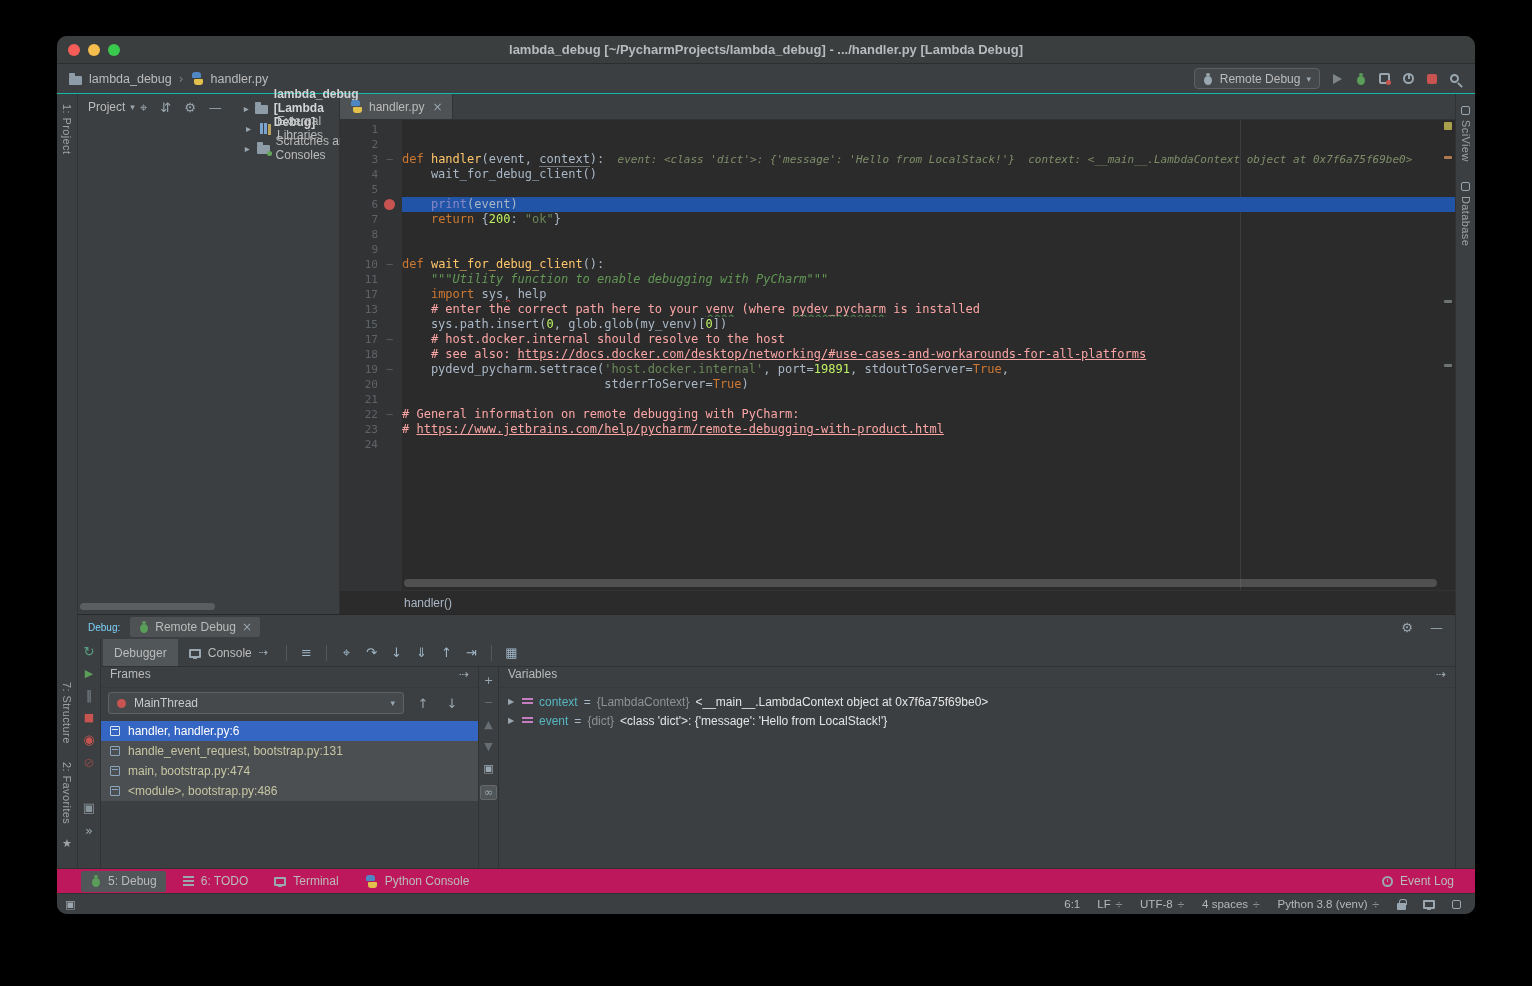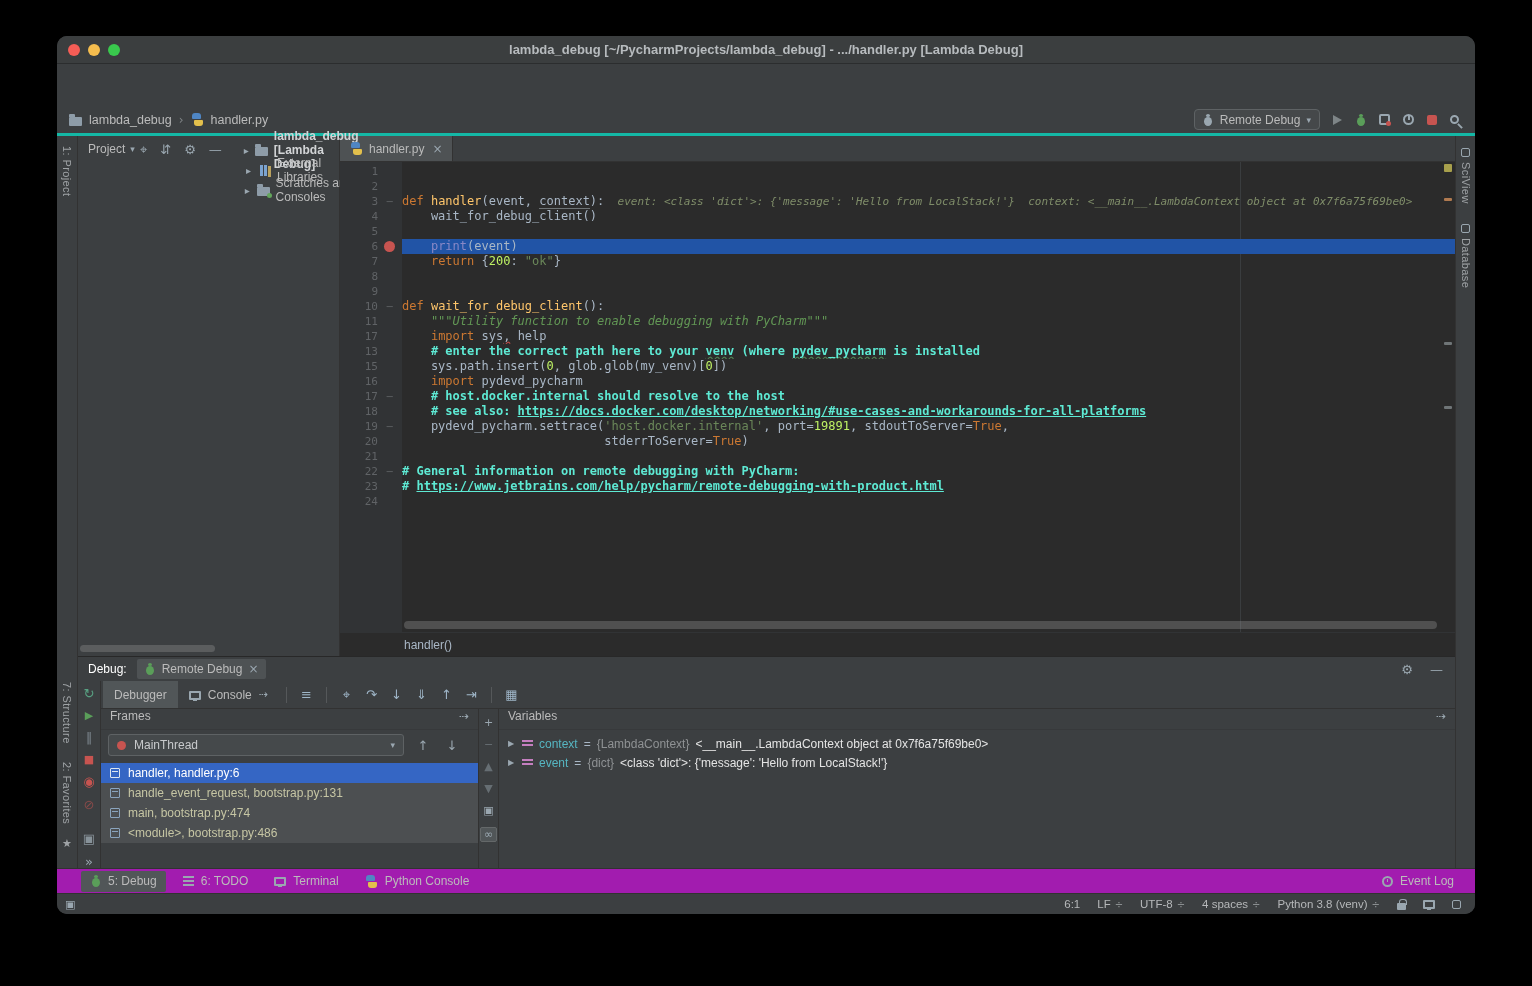--- a/index.html
+++ b/index.html
@@ -16,21 +16,21 @@
   .titlebar{height:28px;flex:none;background:#3b3e3f;border-bottom:1px solid #2b2d2e;
             position:relative;display:flex;align-items:center;}
   .traffic{position:absolute;left:11px;top:0;bottom:0;display:flex;align-items:center;gap:8px;}
   .tl{width:12px;height:12px;border-radius:50%;}
   .tl.red{background:#f55d56}.tl.yellow{background:#f5bd4e}.tl.green{background:#39c94d}
   .title{flex:1;text-align:center;color:#b7bbbe;font-size:13px;font-weight:bold;
          white-space:nowrap;overflow:hidden;text-overflow:ellipsis;padding:0 80px;}
 
   
   .navbar{height:30px;flex:none;display:flex;align-items:center;padding:0 12px;
-          border-bottom:3px solid #14b8a6;background:#3c3f41;margin-top:42px;}
+          border-bottom:1px solid #14b8a6;background:#3c3f41;}
   .crumbs{display:flex;align-items:center;gap:7px;color:#bbbbbb;font-size:12.5px;}
   .crumb-sep{color:#7f8486;font-size:12px;}
   .nav-right{margin-left:auto;display:flex;align-items:center;gap:13px;}
   .run-chip{height:21px;border:1px solid #5e6264;border-radius:4px;display:flex;align-items:center;
             gap:6px;padding:0 8px;color:#bbbbbb;font-size:12px;background:#45484a;}
   .chip-arrow{color:#9aa7b0;font-size:9px;}
 
   
   .mi{display:inline-block;position:relative;flex:none;}
   .mi-folder{width:13px;height:9px;background:#8e9ca8;border-radius:1px;margin-top:3px;}
@@ -108,42 +108,42 @@
   .gutter-cell{width:62px;flex:none;color:#606366;text-align:right;padding-right:24px;font-size:11px;position:relative;}
   .bp-dot{position:absolute;right:7px;top:2px;width:11px;height:11px;border-radius:50%;background:#c75450;}
   .fold{position:absolute;right:8px;top:0;color:#606366;font-size:10px;font-style:normal;}
   .code-text{flex:1;white-space:pre;color:#a9b7c6;min-width:0;overflow:hidden;}
   .line.current .code-text{background:#2154a6;}
   .s-pl{color:#a9b7c6;}
   .s-kw{color:#cc7832;}
   .s-fn{color:#ffc66b;}
   .s-str{color:#6a8759;}
   .s-num{color:#bef264;}
-  .s-cm{color:#5eead4;font-weight:bold;}
+  .s-cm{color:#fca5a5;}
   .s-doc{color:#629755;font-style:italic;}
   .s-bi{color:#8888c6;}
   .s-hint{color:#7f8d69;font-style:italic;font-size:11px;}
   .s-lnk{text-decoration:underline;}
   .s-typo{text-decoration:underline wavy #4e8052;text-decoration-skip-ink:none;}
   .s-err{text-decoration:underline wavy #bc4946;text-decoration-skip-ink:none;}
   .s-und{border-bottom:1px solid #6e7477;}
   .stripe{position:absolute;right:0;top:0;bottom:0;width:13px;}
   .stripe .smark{position:absolute;right:3px;width:8px;border-radius:1px;}
   .sm-top{top:2px;height:8px;background:#a8a04c;}
   .sm-a{top:36px;height:3px;background:#b07a50;}
   .sm-b{top:180px;height:3px;background:#6f7577;}
   .sm-c{top:244px;height:3px;background:#6f7577;}
   .eh-scroll{position:absolute;left:64px;right:18px;bottom:3px;height:8px;border-radius:4px;background:rgba(166,166,166,.30);}
   .ebreadcrumb{height:24px;flex:none;display:flex;align-items:center;padding-left:64px;color:#a9b7c6;
                font-size:12px;background:#2b2b2b;border-top:1px solid #313335;}
 
   
   .debug-panel{flex:1;display:flex;flex-direction:column;border-top:1px solid #282828;background:#3c3f41;min-height:0;}
   .dbg-header{height:24px;flex:none;display:flex;align-items:center;padding:0 12px 0 10px;gap:10px;}
-  .dbg-label{color:#ffffff;font-size:12px;}
+  .dbg-label{color:#7dd3fc;font-size:10px;}
   .dbg-tab{height:20px;display:flex;align-items:center;gap:6px;background:#4e5254;border-radius:2px;
            padding:0 8px;color:#bbbbbb;font-size:12px;}
   .dbg-tab .close{color:#9aa7b0;}
   .dbg-header-icons{margin-left:auto;display:flex;gap:17px;color:#9aa7b0;font-size:13px;align-items:center;}
   .dbg-body{flex:1;display:flex;min-height:0;}
   .dbg-strip{width:22px;flex:none;display:flex;flex-direction:column;align-items:center;padding-top:6px;gap:10px;font-size:13px;}
   .ds-i{line-height:1;width:16px;text-align:center;}
   .i-rerun{color:#58a182;}
   .i-resume{color:#5a9e59;font-size:11px;}
   .i-pause{color:#9aa7b0;opacity:.5;font-weight:bold;}
@@ -187,21 +187,21 @@
   .var-row{height:19px;display:flex;align-items:center;gap:6px;padding-left:7px;font-size:12px;white-space:nowrap;overflow:hidden;}
   .v-arrow{color:#9aa7b0;font-size:8px;width:10px;text-align:center;flex:none;}
   .v-icon{width:11px;height:11px;position:relative;flex:none;}
   .v-icon::before{content:'';position:absolute;left:0;top:2px;width:11px;height:2px;background:#c57fc0;box-shadow:0 4px 0 #c57fc0;}
   .v-name{color:#56b6c2;}
   .v-eq{color:#a9b7c6;}
   .v-type{color:#8f9294;}
   .v-val{color:#e4e4e4;}
 
   
-  .bottombar{height:25px;flex:none;background:#a21caf;border-top:1px solid #323232;display:flex;
+  .bottombar{height:25px;flex:none;background:#be185d;border-top:1px solid #323232;display:flex;
              align-items:center;padding:0 12px 0 24px;gap:8px;font-size:12px;color:#bbbbbb;}
   .bb-item{height:21px;display:flex;align-items:center;gap:7px;padding:0 9px;border-radius:2px;}
   .bb-item.active{background:#515658;}
   .bb-right{margin-left:auto;}
   .statusbar{height:21px;flex:none;background:#3c3f41;border-top:1px solid #323232;display:flex;
              align-items:center;padding:0 14px 0 8px;font-size:11.5px;color:#b6b8ba;}
   .sb-switcher{color:#9aa7b0;font-size:11px;}
   .sb-right{margin-left:auto;display:flex;align-items:center;gap:17px;}
   .sb-item{display:flex;align-items:center;gap:4px;white-space:nowrap;}
   .dd{color:#8a8e90;font-size:10px;}
@@ -353,24 +353,20 @@
                     <span class="gutter-cell">17</span>
                     <span class="code-text"><span class="s-pl">    </span><span class="s-kw">import </span><span class="s-pl">sys</span><span class="s-pl s-err">,</span><span class="s-pl"> help</span></span>
                   </div>
                   <div class="line">
                     <span class="gutter-cell">13</span>
                     <span class="code-text"><span class="s-cm">    # enter the correct path here to your </span><span class="s-cm s-typo">venv</span><span class="s-cm"> (where </span><span class="s-cm s-typo">pydev_pycharm</span><span class="s-cm"> is installed</span></span>
                   </div>
                   <div class="line">
                     <span class="gutter-cell">15</span>
                     <span class="code-text"><span class="s-pl">    sys.path.insert(</span><span class="s-num">0</span><span class="s-pl">, glob.glob(my_venv)[</span><span class="s-num">0</span><span class="s-pl">])</span></span>
-                  </div>
-                  <div class="line">
-                    <span class="gutter-cell">16</span>
-                    <span class="code-text"><span class="s-pl">    </span><span class="s-kw">import </span><span class="s-pl">pydevd_pycharm</span></span>
                   </div>
                   <div class="line">
                     <span class="gutter-cell">17<i class="fold g">−</i></span>
                     <span class="code-text"><span class="s-cm">    # host.docker.internal should resolve to the host</span></span>
                   </div>
                   <div class="line">
                     <span class="gutter-cell">18</span>
                     <span class="code-text"><span class="s-cm">    # see also: </span><span class="s-cm s-lnk">https://docs.docker.com/desktop/networking/#use-cases-and-workarounds-for-all-platforms</span></span>
                   </div>
                   <div class="line">

